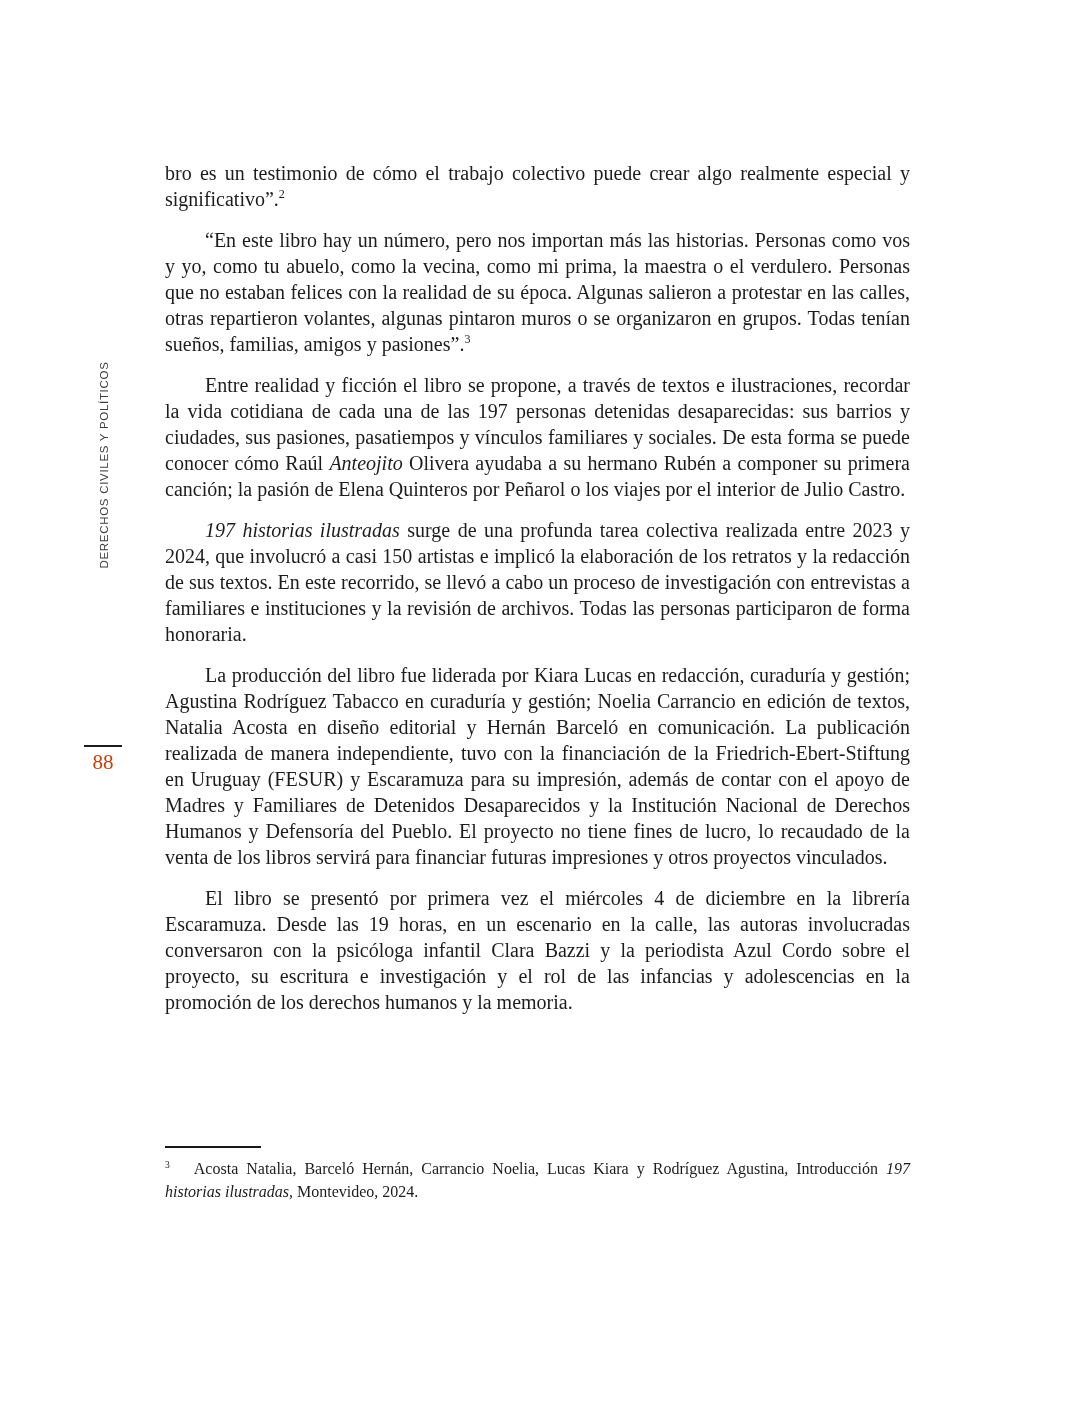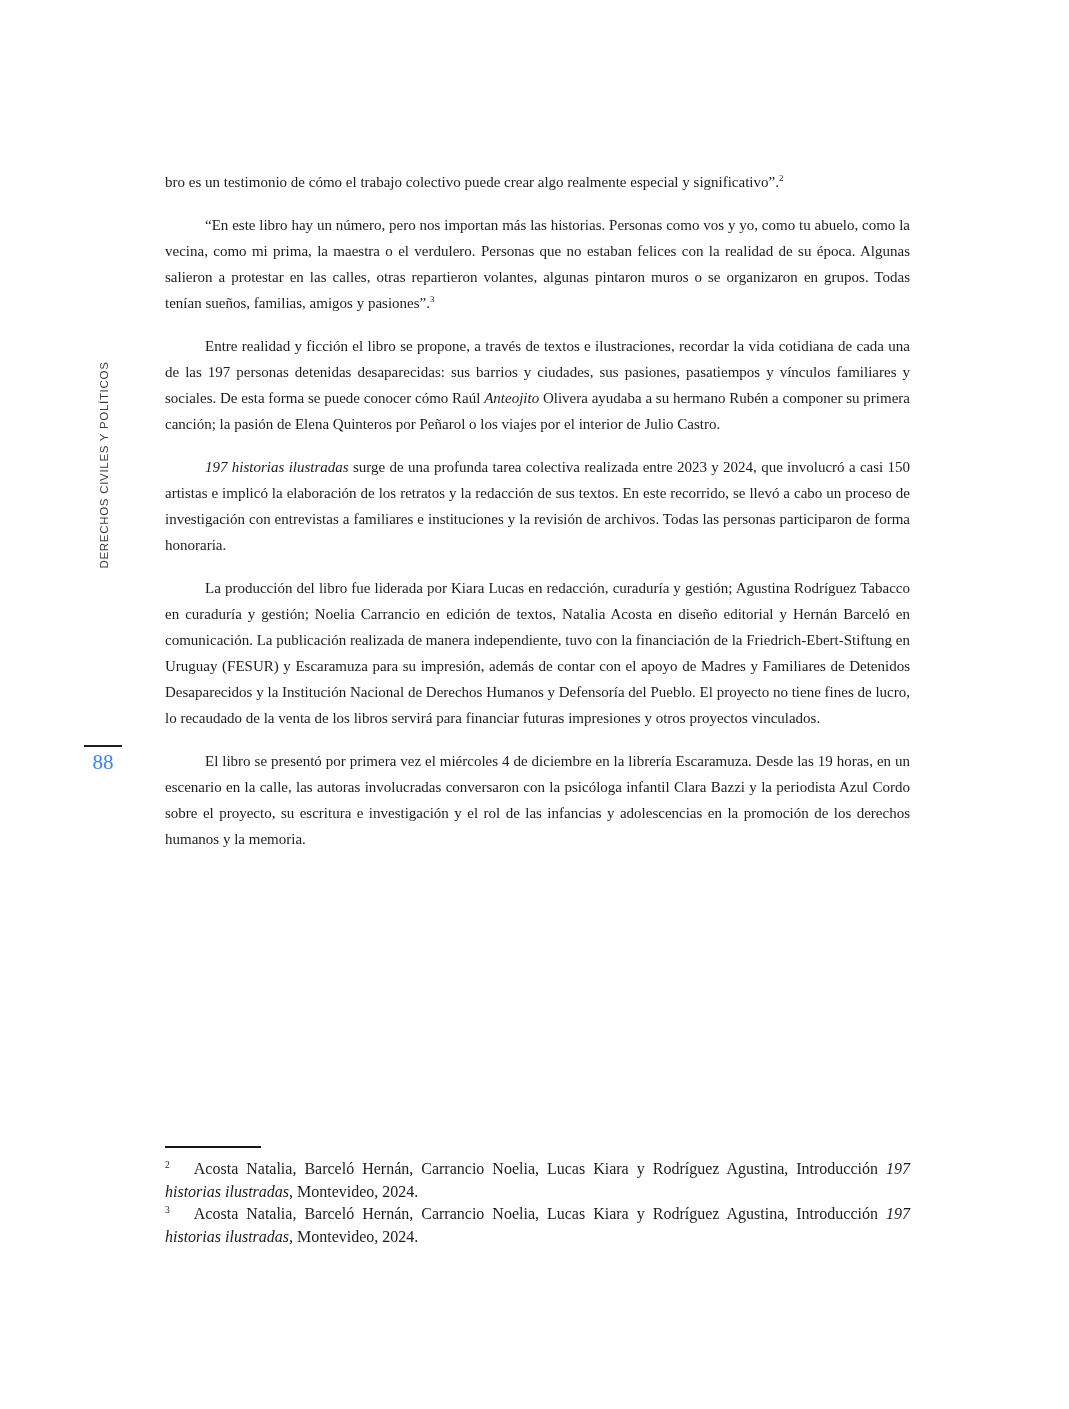--- a/index.html
+++ b/index.html
@@ -27,32 +27,32 @@
   
   .page-number-block {
     position: absolute;
     left: 84px;
     top: 745px;
     width: 38px;
     border-top: 2px solid #1d1d1d;
     text-align: center;
     font-size: 21px;
     padding-top: 3px;
-    color: #3b82f6;
+    color: #c2410c;
   }
   
   .article {
     position: absolute;
     left: 165px;
     top: 152px;
     width: 745px;
   }
   .para {
-    margin: 17px 0 15px 0;
-    font-size: 15px;
+    margin: 8px 0 15px 0;
+    font-size: 20px;
     line-height: 26px;
     text-align: justify;
   }
   .para.indent { text-indent: 40px; }
   .heading {
     margin: 32px 0 19px 0;
     font-size: 20px;
     font-weight: bold;
     line-height: 24px;
   }
@@ -98,18 +98,17 @@
       <p class="para indent"><span>“En este libro hay un número, pero nos importan más las historias. Personas como vos y yo, como tu abuelo, como la vecina, como mi prima, la maestra o el verdulero. Personas que no estaban felices con la realidad de su época. Algunas salieron a protestar en las calles, otras repartieron volantes, algunas pintaron muros o se organizaron en grupos. Todas tenían sueños, familias, amigos y pasiones”.</span><sup>3</sup></p>
       <p class="para indent"><span>Entre realidad y ficción el libro se propone, a través de textos e ilustraciones, recordar la vida cotidiana de cada una de las 197 personas detenidas desaparecidas: sus barrios y ciudades, sus pasiones, pasatiempos y vínculos familiares y sociales. De esta forma se puede conocer cómo Raúl </span><em>Anteojito</em><span> Olivera ayudaba a su hermano Rubén a componer su primera canción; la pasión de Elena Quinteros por Peñarol o los viajes por el interior de Julio Castro.</span></p>
       <p class="para indent"><em>197 historias ilustradas</em><span> surge de una profunda tarea colectiva realizada entre 2023 y 2024, que involucró a casi 150 artistas e implicó la elaboración de los retratos y la redacción de sus textos. En este recorrido, se llevó a cabo un proceso de investigación con entrevistas a familiares e instituciones y la revisión de archivos. Todas las personas participaron de forma honoraria.</span></p>
       <p class="para indent"><span>La producción del libro fue liderada por Kiara Lucas en redacción, curaduría y gestión; Agustina Rodríguez Tabacco en curaduría y gestión; Noelia Carrancio en edición de textos, Natalia Acosta en diseño editorial y Hernán Barceló en comunicación. La publicación realizada de manera independiente, tuvo con la financiación de la Friedrich-Ebert-Stiftung en Uruguay (FESUR) y Escaramuza para su impresión, además de contar con el apoyo de Madres y Familiares de Detenidos Desaparecidos y la Institución Nacional de Derechos Humanos y Defensoría del Pueblo. El proyecto no tiene fines de lucro, lo recaudado de la venta de los libros servirá para financiar futuras impresiones y otros proyectos vinculados.</span></p>
       <p class="para indent"><span>El libro se presentó por primera vez el miércoles 4 de diciembre en la librería Escaramuza. Desde las 19 horas, en un escenario en la calle, las autoras involucradas conversaron con la psicóloga infantil Clara Bazzi y la periodista Azul Cordo sobre el proyecto, su escritura e investigación y el rol de las infancias y adolescencias en la promoción de los derechos humanos y la memoria.</span></p>
     </main>
 
   <div class="footnotes">
     <div class="fn-rule"></div>
     <div>
-        <p class="footnote"><sup class="fn-num">2</sup><span>Acosta Natalia, Barceló Hernán, Carrancio Noelia, Lucas Kiara y Rodríguez Agustina, Introducción </span><em>197 historias ilustradas,</em><span> Montevideo, 2024.</span></p>
         <p class="footnote"><sup class="fn-num">3</sup><span>Acosta Natalia, Barceló Hernán, Carrancio Noelia, Lucas Kiara y Rodríguez Agustina, Introducción </span><em>197 historias ilustradas,</em><span> Montevideo, 2024.</span></p>
       </div>
   </div>
 
 </div>
 
 </body></html>

